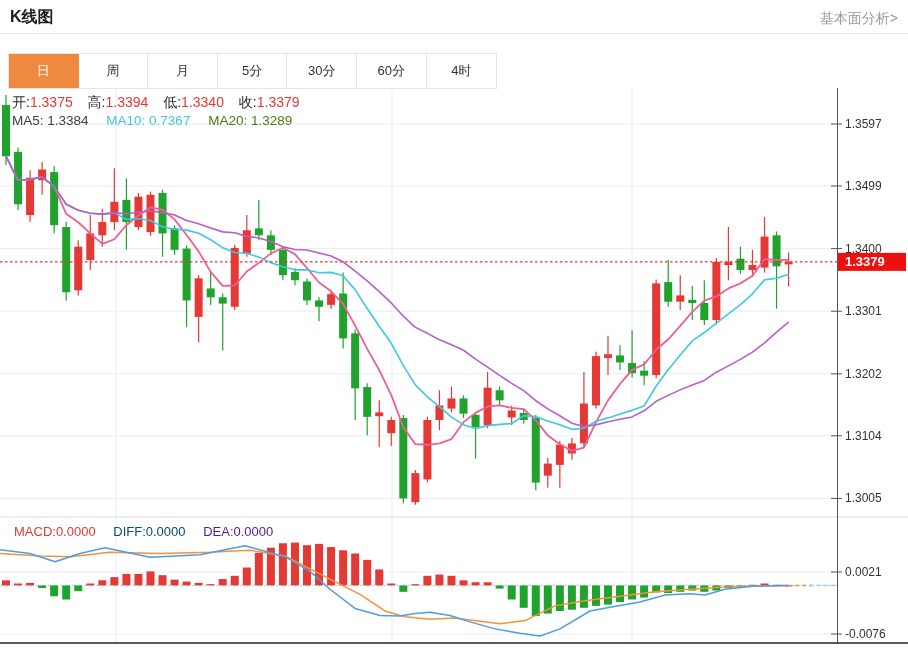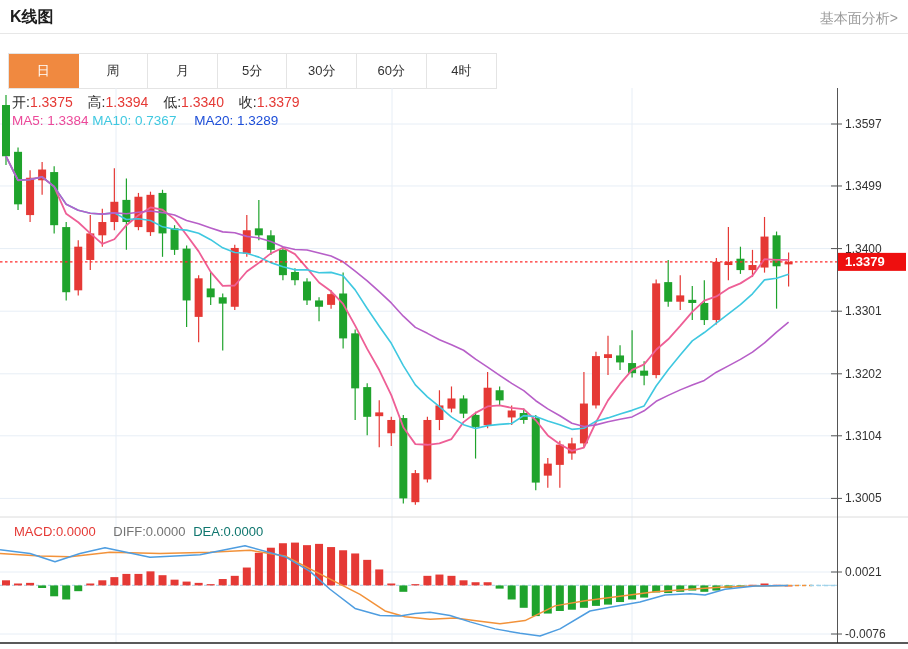--- a/index.html
+++ b/index.html
@@ -13,26 +13,26 @@
        border-right:1px solid #e4e4e4;cursor:pointer;box-sizing:border-box;background:#fff;}
   .tab:last-child{border-right:none;}
   .tab.active{background:#f08940;color:#fff;border-color:#f08940;}
   #chart-svg{position:absolute;left:0;top:0;}
   .overlay{position:absolute;font-size:14px;white-space:nowrap;z-index:5;}
   .ohlc-row{left:12px;top:94px;}
   .ohlc-row .lbl{color:#2b2b2b;}
   .ohlc-row .val{color:#e53935;margin-right:11px;}
   .ma-row{left:12px;top:113px;font-size:13.5px;}
   .macd-row{left:14px;top:524px;font-size:13px;}
-  .ma5{color:#ec4899;}
+  .ma5{color:#404040;margin-right:14px;}
   .ma10{color:#3fc8e0;margin-right:14px;}
-  .ma20{color:#1d4ed8;}
+  .ma20{color:#4d7c0f;}
   .macd-m{color:#e53935;margin-right:14px;text-align:center;}
-  .macd-d{color:#737373;margin-right:4px;}
-  .macd-e{color:#0f766e;}
+  .macd-d{color:#0c4a6e;margin-right:14px;}
+  .macd-e{color:#4c1d95;}
 </style>
 </head>
 <body>
 
 <div class="page-title">K线图</div>
 <div class="fund-link">基本面分析&gt;</div>
 <div class="title-divider"></div>
 
 <div class="tabbar">
   <div class="tab active">日</div>

